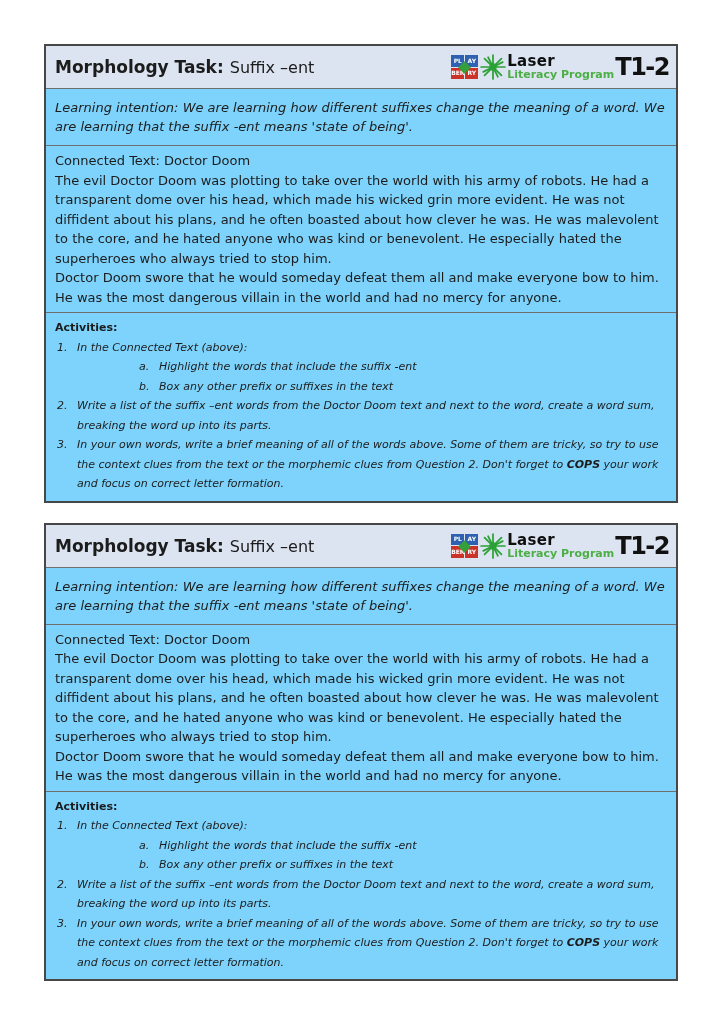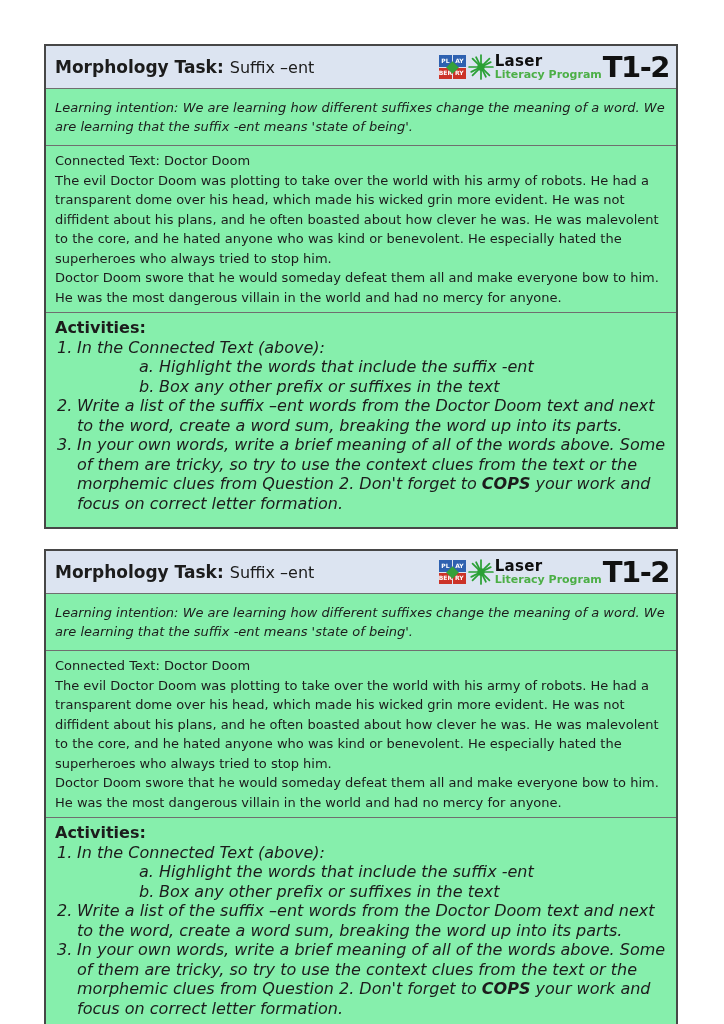--- a/index.html
+++ b/index.html
@@ -8,21 +8,21 @@
     width: 724px; height: 1024px;
     background: #ffffff;
     overflow: hidden;
     font-family: "DejaVu Sans", sans-serif;
     color: #1c1c1c;
   }
   .page { padding: 44px 0 0 44px; }
   .card {
     width: 634px;
     border: 2px solid #474747;
-    background: #86efac;
+    background: #7dd3fc;
     margin-bottom: 20px;
   }
   .row { border-top: 1px solid #6f6f6f; padding: 5px 9px; }
   .row.header-row {
     border-top: none;
     background: #dce4f1;
     display: flex;
     justify-content: space-between;
     align-items: center;
     padding: 5px 7px 5px 9px;
@@ -53,28 +53,28 @@
   .puzzle-center {
     position: absolute; left: 9px; top: 8px;
     width: 9px; height: 9px;
     background: #35a03a;
     transform: rotate(45deg);
   }
   .star-icon { width: 26px; height: 26px; margin-right: 1px; }
   .laser-wrap { display: flex; flex-direction: column; line-height: 1; }
   .laser-text { font-size: 15px; font-weight: bold; color: #0f0f0f; letter-spacing: 0.3px; }
   .literacy-text { font-size: 11px; color: #4caf46; font-weight: bold; margin-top: 0px; white-space: nowrap; }
-  .tag-text { font-size: 29px; font-weight: 900; color: #111111; letter-spacing: -1.5px; margin-left: 1px; line-height: 1; }
+  .tag-text { font-size: 24px; font-weight: 900; color: #111111; letter-spacing: -1.5px; margin-left: 1px; line-height: 1; }
 
   
   .intention-row { font-style: italic; font-size: 13px; line-height: 19px; padding: 9px 9px; }
   .connected-row { font-size: 13px; line-height: 19.5px; padding: 5px 9px; }
   .connected-row p { margin: 0; }
   .ct-label { font-weight: normal; }
-  .activities-row { font-size: 16px; line-height: 19.5px; padding: 5px 9px 14px; }
+  .activities-row { font-size: 11px; line-height: 19.5px; padding: 5px 9px 7px; }
   .act-label { font-weight: bold; margin: 0; }
   .item { display: flex; font-style: italic; }
   .item .num { flex: none; width: 22px; padding-left: 2px; }
   .item .itext { flex: 1; }
   .subitem { display: flex; font-style: italic; margin-left: 84px; }
   .subitem .sletter { flex: none; width: 20px; }
   .bold-inline { font-weight: bold; }
 </style>
 </head>
 <body>

